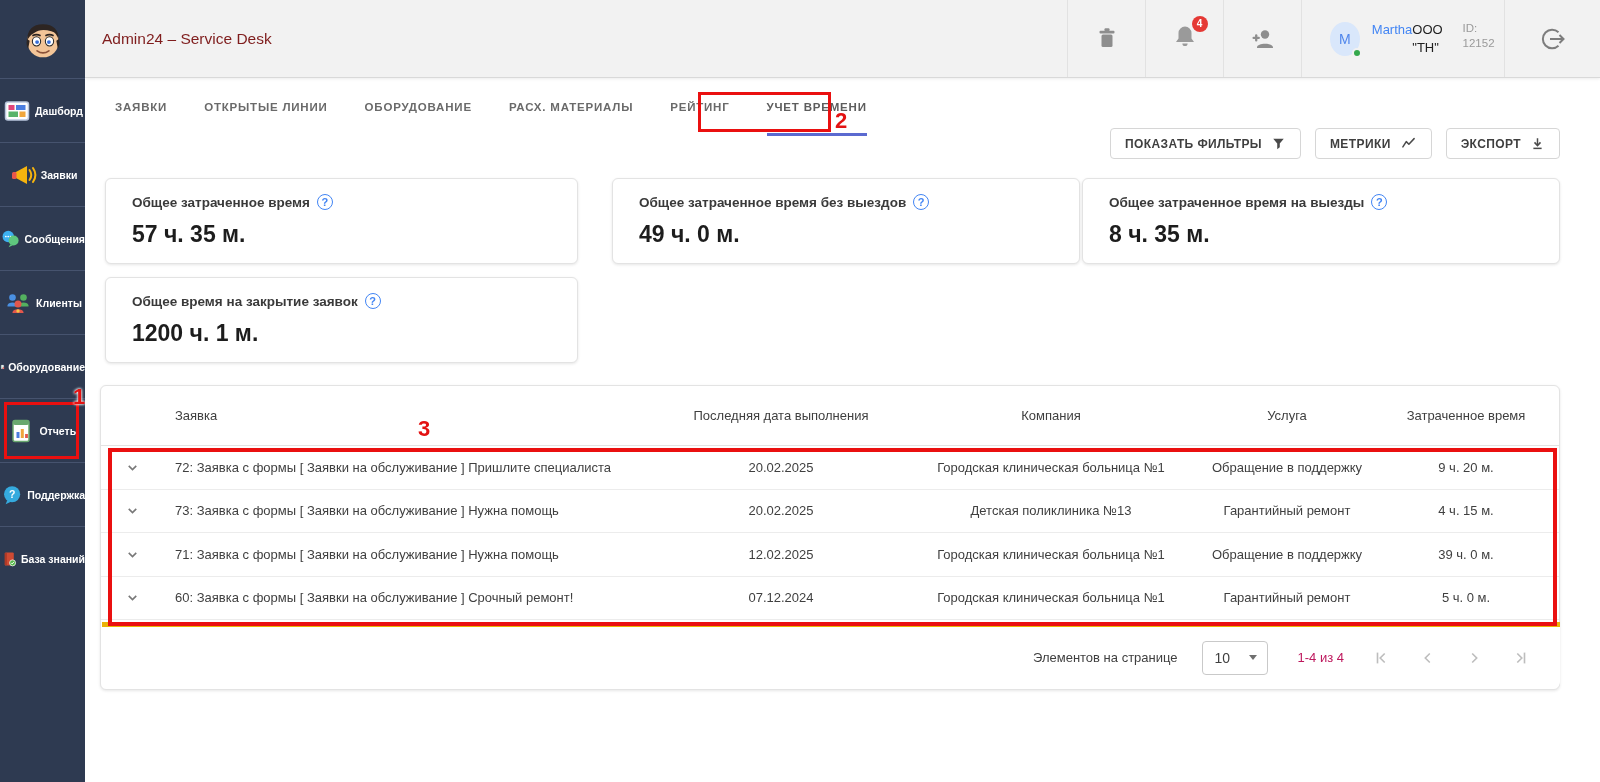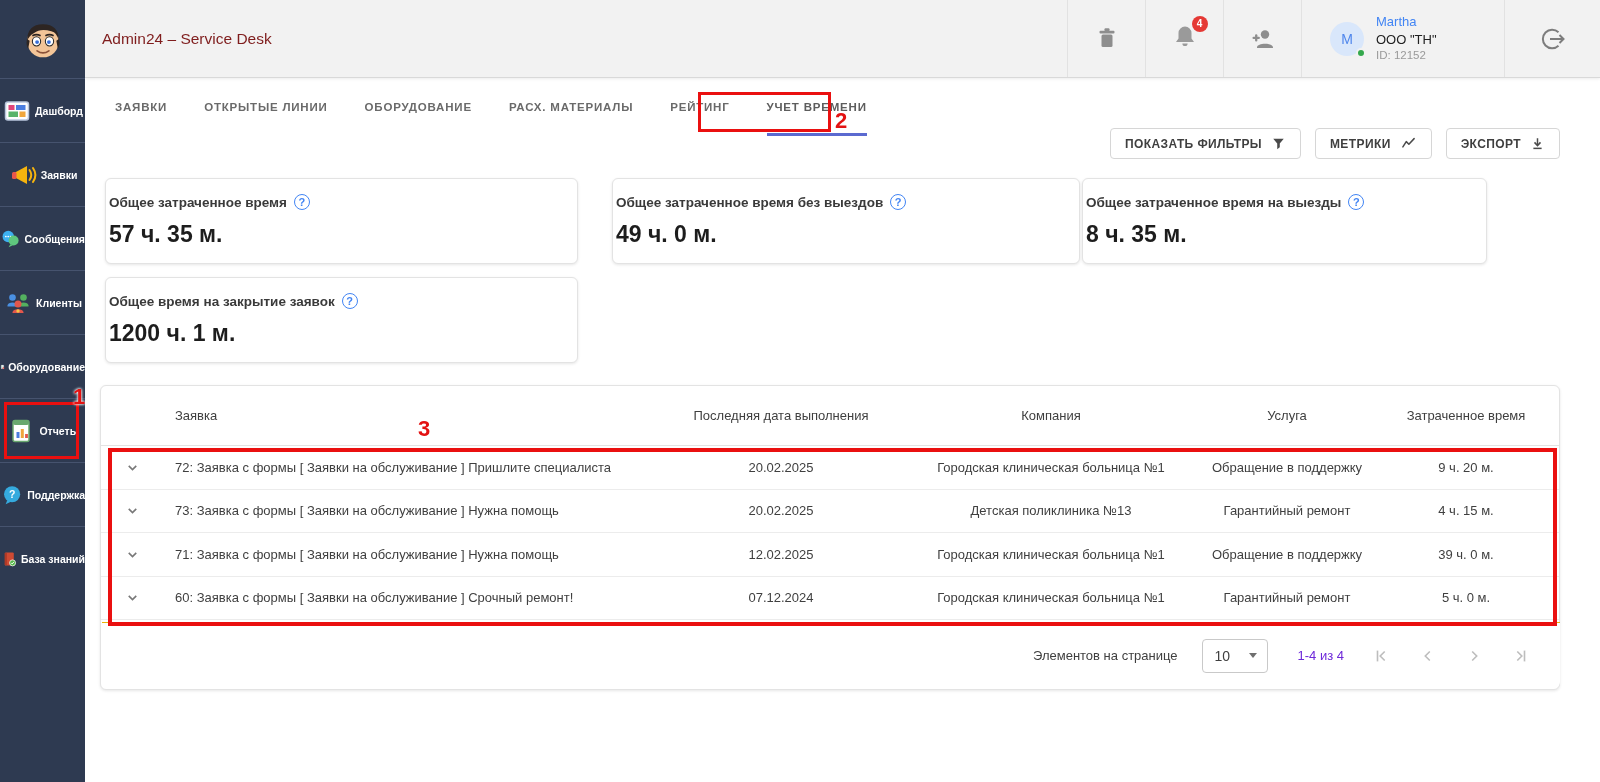--- a/index.html
+++ b/index.html
@@ -15,57 +15,57 @@
   
   .header { position:absolute; left:85px; top:0; width:1515px; height:78px; background:#f2f2f2; border-bottom:1px solid #d9d9d9; box-shadow:0 1px 3px rgba(0,0,0,.08); display:flex; align-items:stretch; z-index:4; }
   .header-title { flex:1; display:flex; align-items:center; padding-left:17px; font-size:15.5px; color:#7f1d1d; }
   .hcell { width:78px; border-left:1px solid #e2e2e2; display:flex; align-items:center; justify-content:center; cursor:pointer; }
   .hcell.user-cell { width:203px; gap:12px; justify-content:flex-start; padding-left:28px; cursor:default; }
   .hcell.logout-cell { width:96px; }
   .bell-wrap { position:relative; }
   .badge { position:absolute; top:-6px; right:-8px; min-width:16px; height:16px; border-radius:8px; background:#e53935; color:#fff; font-size:10px; font-weight:bold; display:flex; align-items:center; justify-content:center; padding:0 3px; }
   .avatar-m { position:relative; width:34px; height:34px; border-radius:50%; background:#d9e7fb; color:#4f86ec; font-size:14px; display:flex; align-items:center; justify-content:center; }
   .avatar-m .dot { position:absolute; right:-2px; bottom:-2px; width:10px; height:10px; border-radius:50%; background:#34a84c; border:2px solid #f2f2f2; }
-  .user-txt { display:flex; flex-direction:column; line-height:1.35; }
+  .user-txt { display:flex; flex-direction:row; line-height:1.35; }
   .user-name { color:#4285f4; font-size:13px; cursor:pointer; }
   .user-company { color:#212121; font-size:13px; }
   .user-id { color:#9a9a9a; font-size:11.5px; }
 
   
   .tabs { position:absolute; left:85px; top:78px; width:1515px; height:58px; background:#fff; display:flex; align-items:stretch; padding-left:30px; gap:37px; }
   .tab { display:flex; align-items:center; font-size:11.5px; font-weight:bold; letter-spacing:.8px; color:#6a6a6a; cursor:pointer; border-bottom:3px solid transparent; padding-top:2px; }
   .tab.active { color:#5d5d5d; border-bottom:3px solid #5b6ad0; }
 
   
   .toolbar { position:absolute; right:40px; top:128px; display:flex; gap:14px; z-index:3; }
   .btn { height:31px; background:#fff; border:1px solid #d6d6d6; border-radius:4px; display:flex; align-items:center; gap:9px; padding:0 14px; font-size:12px; font-weight:bold; letter-spacing:.4px; color:#3f3f3f; cursor:pointer; }
 
   
-  .card { position:absolute; background:#fff; border:1px solid #e3e3e3; border-radius:6px; box-shadow:0 1px 3px rgba(0,0,0,.10); padding:15px 3px; }
+  .card { position:absolute; background:#fff; border:1px solid #e3e3e3; border-radius:6px; box-shadow:0 1px 3px rgba(0,0,0,.10); padding:15px 26px; }
   .card-title { display:flex; align-items:center; gap:7px; font-size:13.5px; font-weight:bold; color:#3a3a3a; }
   .help { width:16px; height:16px; border:1.5px solid #4285f4; border-radius:50%; color:#4285f4; font-size:11px; font-weight:bold; display:inline-flex; align-items:center; justify-content:center; cursor:pointer; flex:none; }
   .card-value { margin-top:11px; font-size:23px; font-weight:bold; color:#1d1d1d; }
 
   
   .table-card { position:absolute; left:100px; top:385px; width:1460px; height:305px; background:#fff; border:1px solid #e3e3e3; border-radius:6px; box-shadow:0 1px 3px rgba(0,0,0,.10); }
   .trow { display:grid; grid-template-columns:62px 498px 240px 300px 172px 1fr; align-items:center; }
   .thead { height:60px; color:#3c3c3c; font-size:13px; border-bottom:1px solid #e3e3e3; }
   .tbody-row { height:43.5px; border-bottom:1px solid #ececec; cursor:pointer; }
   .tbody-row:last-of-type { border-bottom:none; }
   .cell { font-size:13px; color:#3f3f3f; }
   .c-center { text-align:center; }
   .c-left { text-align:left; padding-left:12px; }
   .chev-cell { display:flex; justify-content:center; cursor:pointer; }
 
   
-  .pagination { position:absolute; left:1px; bottom:1px; width:1458px; height:66px; display:flex; align-items:center; justify-content:flex-end; padding-right:30px; gap:24px; border-top:1px solid #eab308; border-radius:0 0 6px 6px; background:#fff; }
+  .pagination { position:absolute; left:1px; bottom:1px; width:1458px; height:66px; display:flex; align-items:center; justify-content:flex-end; padding-right:30px; gap:24px; border-top:5px solid #eab308; border-radius:0 0 6px 6px; background:#fff; }
   .pg-label { font-size:13px; color:#3f3f3f; }
   .pg-select { width:66px; height:34px; border:1px solid #c9c9c9; border-radius:4px; display:flex; align-items:center; justify-content:space-between; padding:0 10px 0 12px; font-size:14px; color:#3f3f3f; cursor:pointer; }
   .caret-down { width:0; height:0; border-left:4.5px solid transparent; border-right:4.5px solid transparent; border-top:5px solid #6f6f6f; }
-  .pg-range { font-size:13px; color:#6d28d9; margin-left:6px; }
+  .pg-range { font-size:13px; color:#be185d; margin-left:6px; }
   .pg-nav { display:flex; gap:26px; align-items:center; margin-left:4px; }
   .pg-btn { width:20px; height:20px; display:flex; align-items:center; justify-content:center; cursor:pointer; }
 
   
   .ann-box { position:absolute; border:3px solid #ea1010; z-index:20; pointer-events:none; }
   .ann-box.thick { border-width:4px; }
   .ann-num { position:absolute; color:#e31212; font-size:22px; font-weight:bold; z-index:21; text-shadow:0 0 3px #fff,0 0 3px #fff; pointer-events:none; }
 </style>
 </head>
 <body>
@@ -270,21 +270,21 @@
 </section>
 
 <section class="card" style="left:600px; top:178px; width:468px; height:86px;margin-left:12px;">
   <div class="card-title">
     <span>Общее затраченное время без выездов</span>
     <span class="help">?</span>
   </div>
   <div class="card-value">49 ч. 0 м.</div>
 </section>
 
-<section class="card" style="left:1082px; top:178px; width:405px; height:86px;">
+<section class="card" style="left:1082px; top:178px; width:478px; height:86px;">
   <div class="card-title">
     <span>Общее затраченное время на выезды</span>
     <span class="help">?</span>
   </div>
   <div class="card-value">8 ч. 35 м.</div>
 </section>
 
 <section class="card" style="left:105px; top:277px; width:473px; height:86px;">
   <div class="card-title">
     <span>Общее время на закрытие заявок</span>

